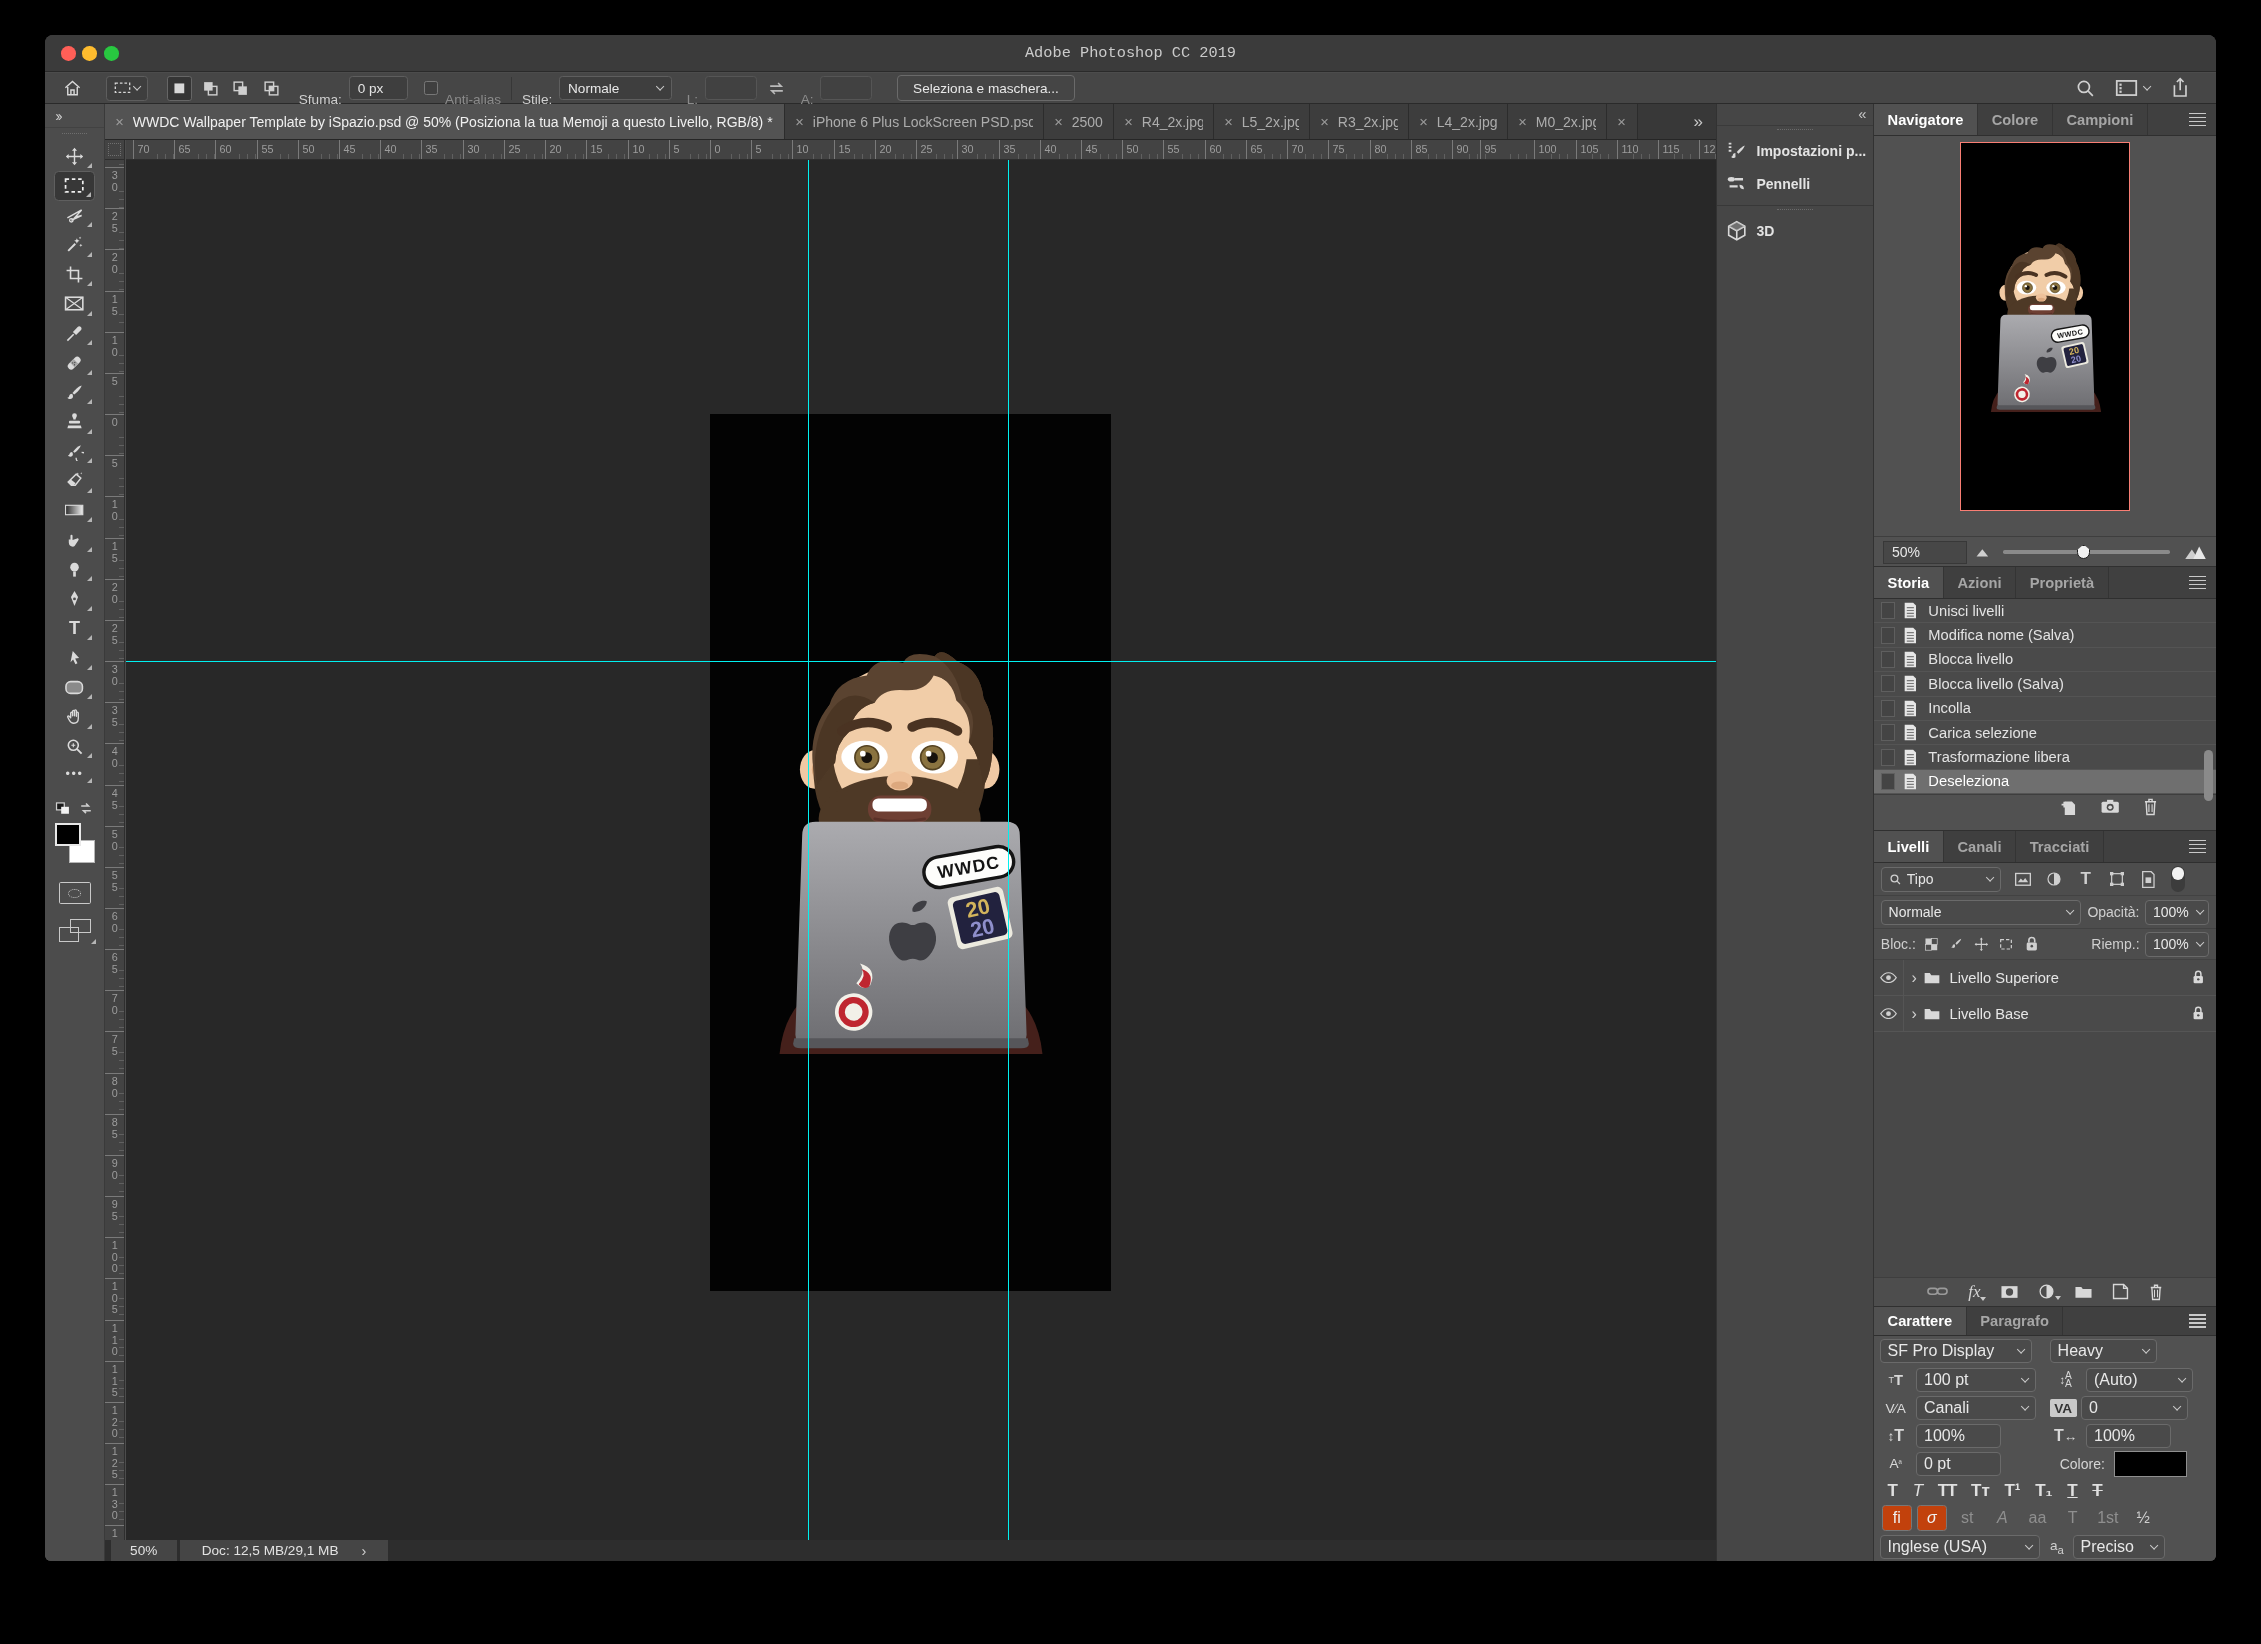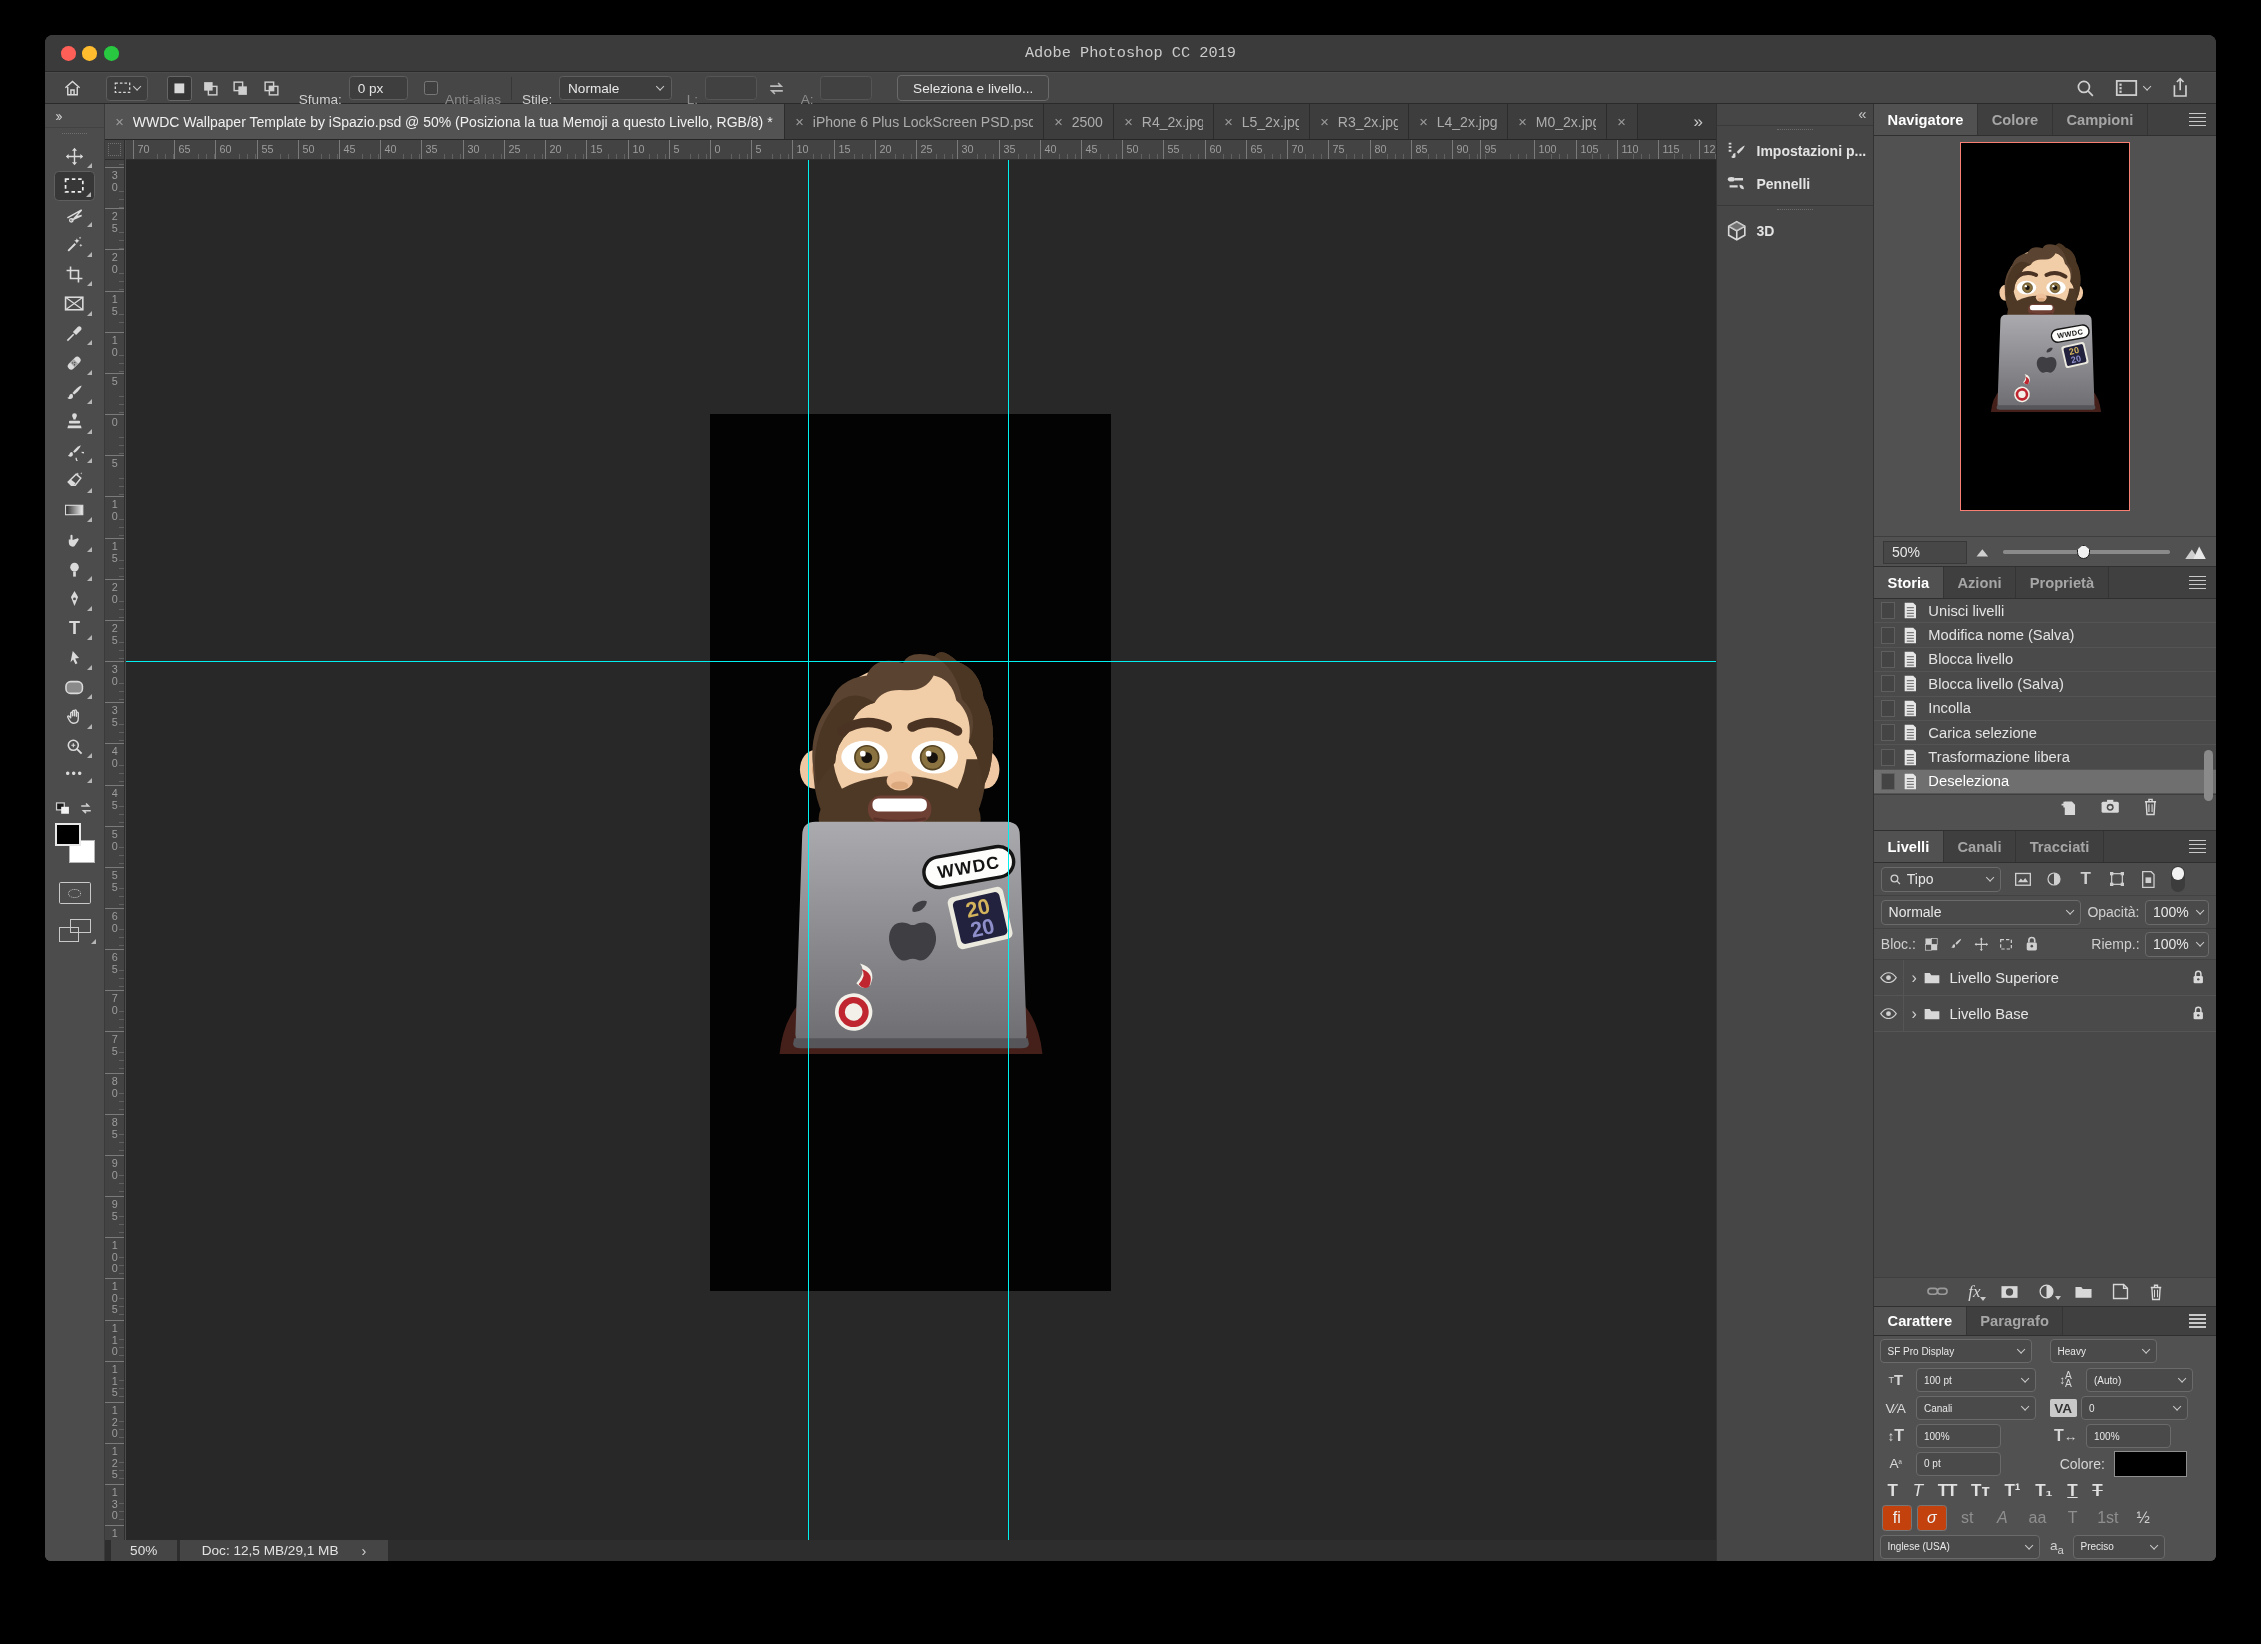--- a/index.html
+++ b/index.html
@@ -144,21 +144,21 @@
   .br.brr{right:-3.4px;bottom:-3.4px;border-left:none;border-top:none;}
   .lthumb svg{position:absolute;left:4px;top:13.6px;}
   .lfill{flex:1;background:#484848;}
   .lfoot{height:29.5px;display:flex;align-items:center;justify-content:center;gap:19px;border-top:0.6px solid #3e3e3e;background:#4d4d4d;}
   .fx{font-family:"Liberation Serif",serif;font-style:italic;font-size:17px;color:#d5d5d5;}
 
   
   .crow{display:flex;align-items:center;padding:0 5.7px;gap:4.5px;}
   .cico{width:32px;flex:none;color:#d8d8d8;font-size:13.6px;display:flex;align-items:center;justify-content:center;}
   .cdd{flex:none;}
-  .cfield{background:#4a4a4a;border:0.6px solid #6a6a6a;border-radius:4px;height:24px;display:flex;align-items:center;padding:0 6.8px;color:#e8e8e8;font-size:10px;gap:6.8px;}
+  .cfield{background:#4a4a4a;border:0.6px solid #6a6a6a;border-radius:4px;height:24px;display:flex;align-items:center;padding:0 6.8px;color:#e8e8e8;font-size:16px;gap:6.8px;}
   .tbtns{display:flex;gap:14.7px;justify-content:flex-start;padding-left:13.6px;color:#e0e0e0;font-size:17px;font-weight:bold;font-family:"Liberation Serif",serif;align-items:center;}
   .fibtns{display:flex;gap:5.7px;padding-left:8px;align-items:center;font-size:16px;color:#8f8f8f;font-family:"Liberation Serif",serif;}
   .fib{min-width:29.5px;height:26px;display:flex;align-items:center;justify-content:center;border-radius:3.4px;}
   .fib.on{background:#c2410c;border:0.6px solid #777;color:#f0f0f0;}
   .swatch{width:73px;height:26px;background:#000;border:1.1px solid #8f8f8f;margin-left:4.5px;}
 
   svg{display:block;}
   text{font-family:"Liberation Sans",sans-serif;}
 </style>
 </head>
@@ -226,21 +226,21 @@
         </span>
     <span class="lbl dim">L:</span>
     <span class="field empty"></span>
     <span style="margin-left:10.2px">
       <svg width="19" height="17" viewBox="0 0 24 20">
             <path d="M4 7h14l-4-4M20 13H6l4 4" stroke="#b9b9b9" stroke-width="2" fill="none"></path>
           </svg>
     </span>
     <span class="lbl dim">A:</span>
     <span class="field empty"></span>
-    <span class="obtn selmask">Seleziona e livello...</span>
+    <span class="obtn selmask">Seleziona e maschera...</span>
     <span class="ob-right">
       <span>
             <svg width="20.4" height="20.4" viewBox="0 0 24 24">
               <circle cx="10.5" cy="10.5" r="6.5" stroke="#d0d0d0" stroke-width="2" fill="none"></circle>
               <path d="M15.5 15.5L21 21" stroke="#d0d0d0" stroke-width="2"></path>
             </svg>
           </span>
       <span style="display:flex;align-items:center;gap:6.8px">
         <svg width="23" height="18" viewBox="0 0 26 20">
               <rect x="2" y="2" width="22" height="16" fill="none" stroke="#d0d0d0" stroke-width="2"></rect>

